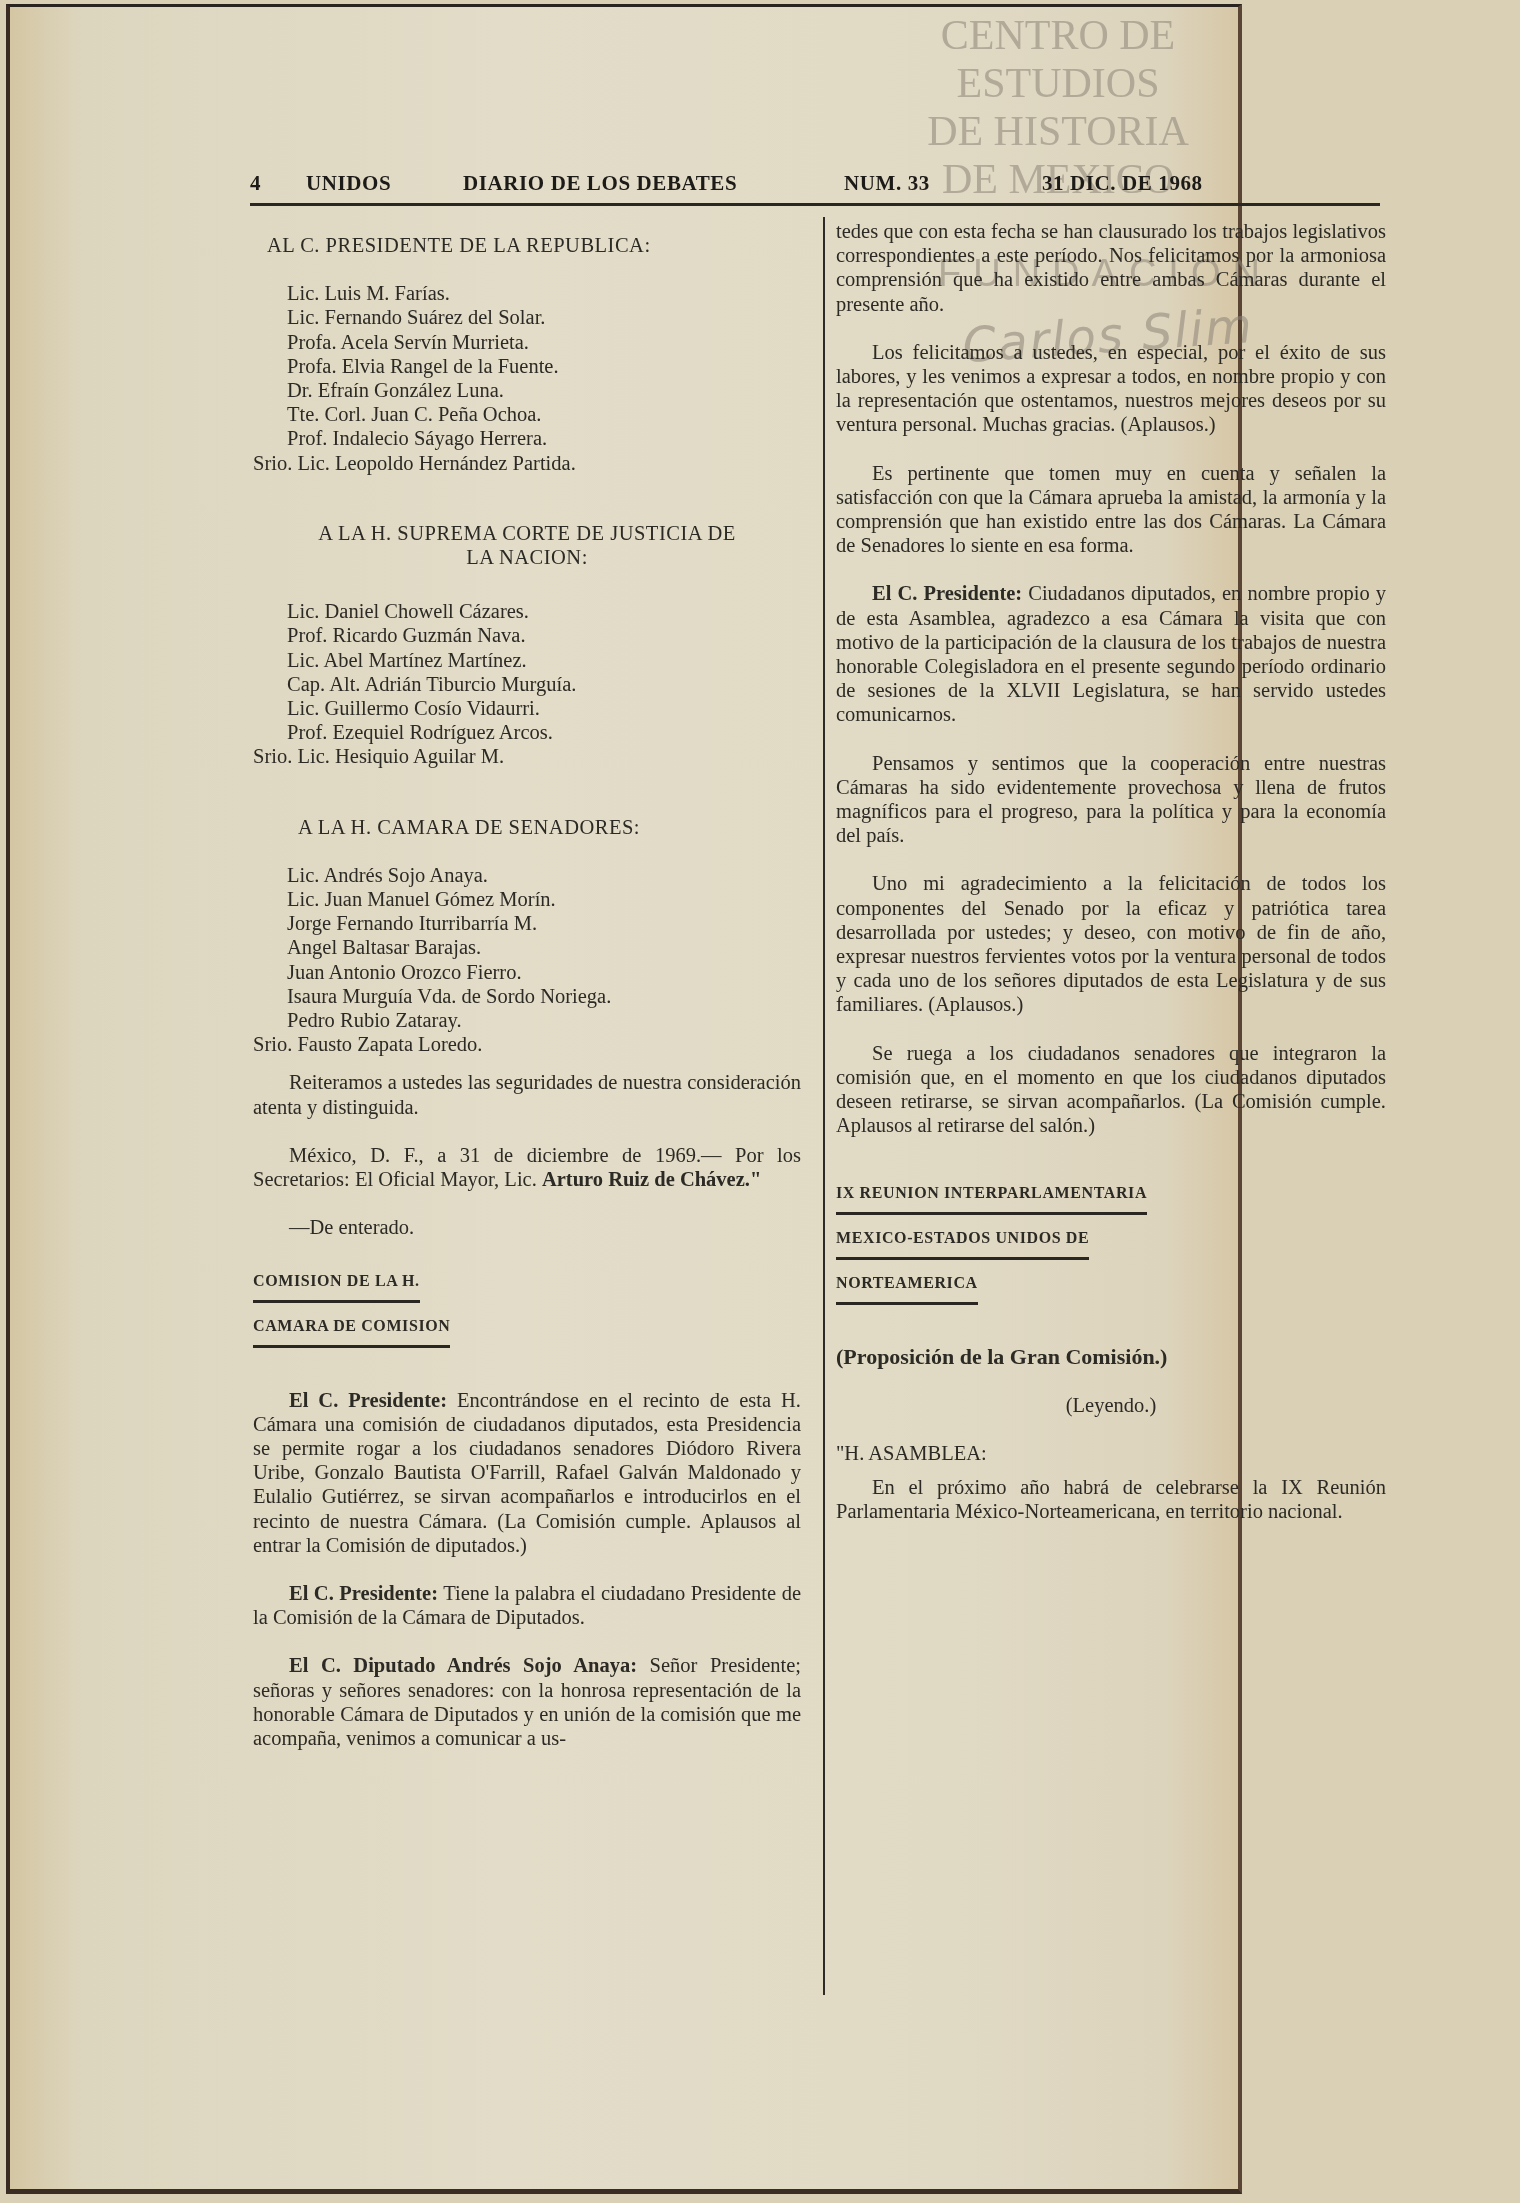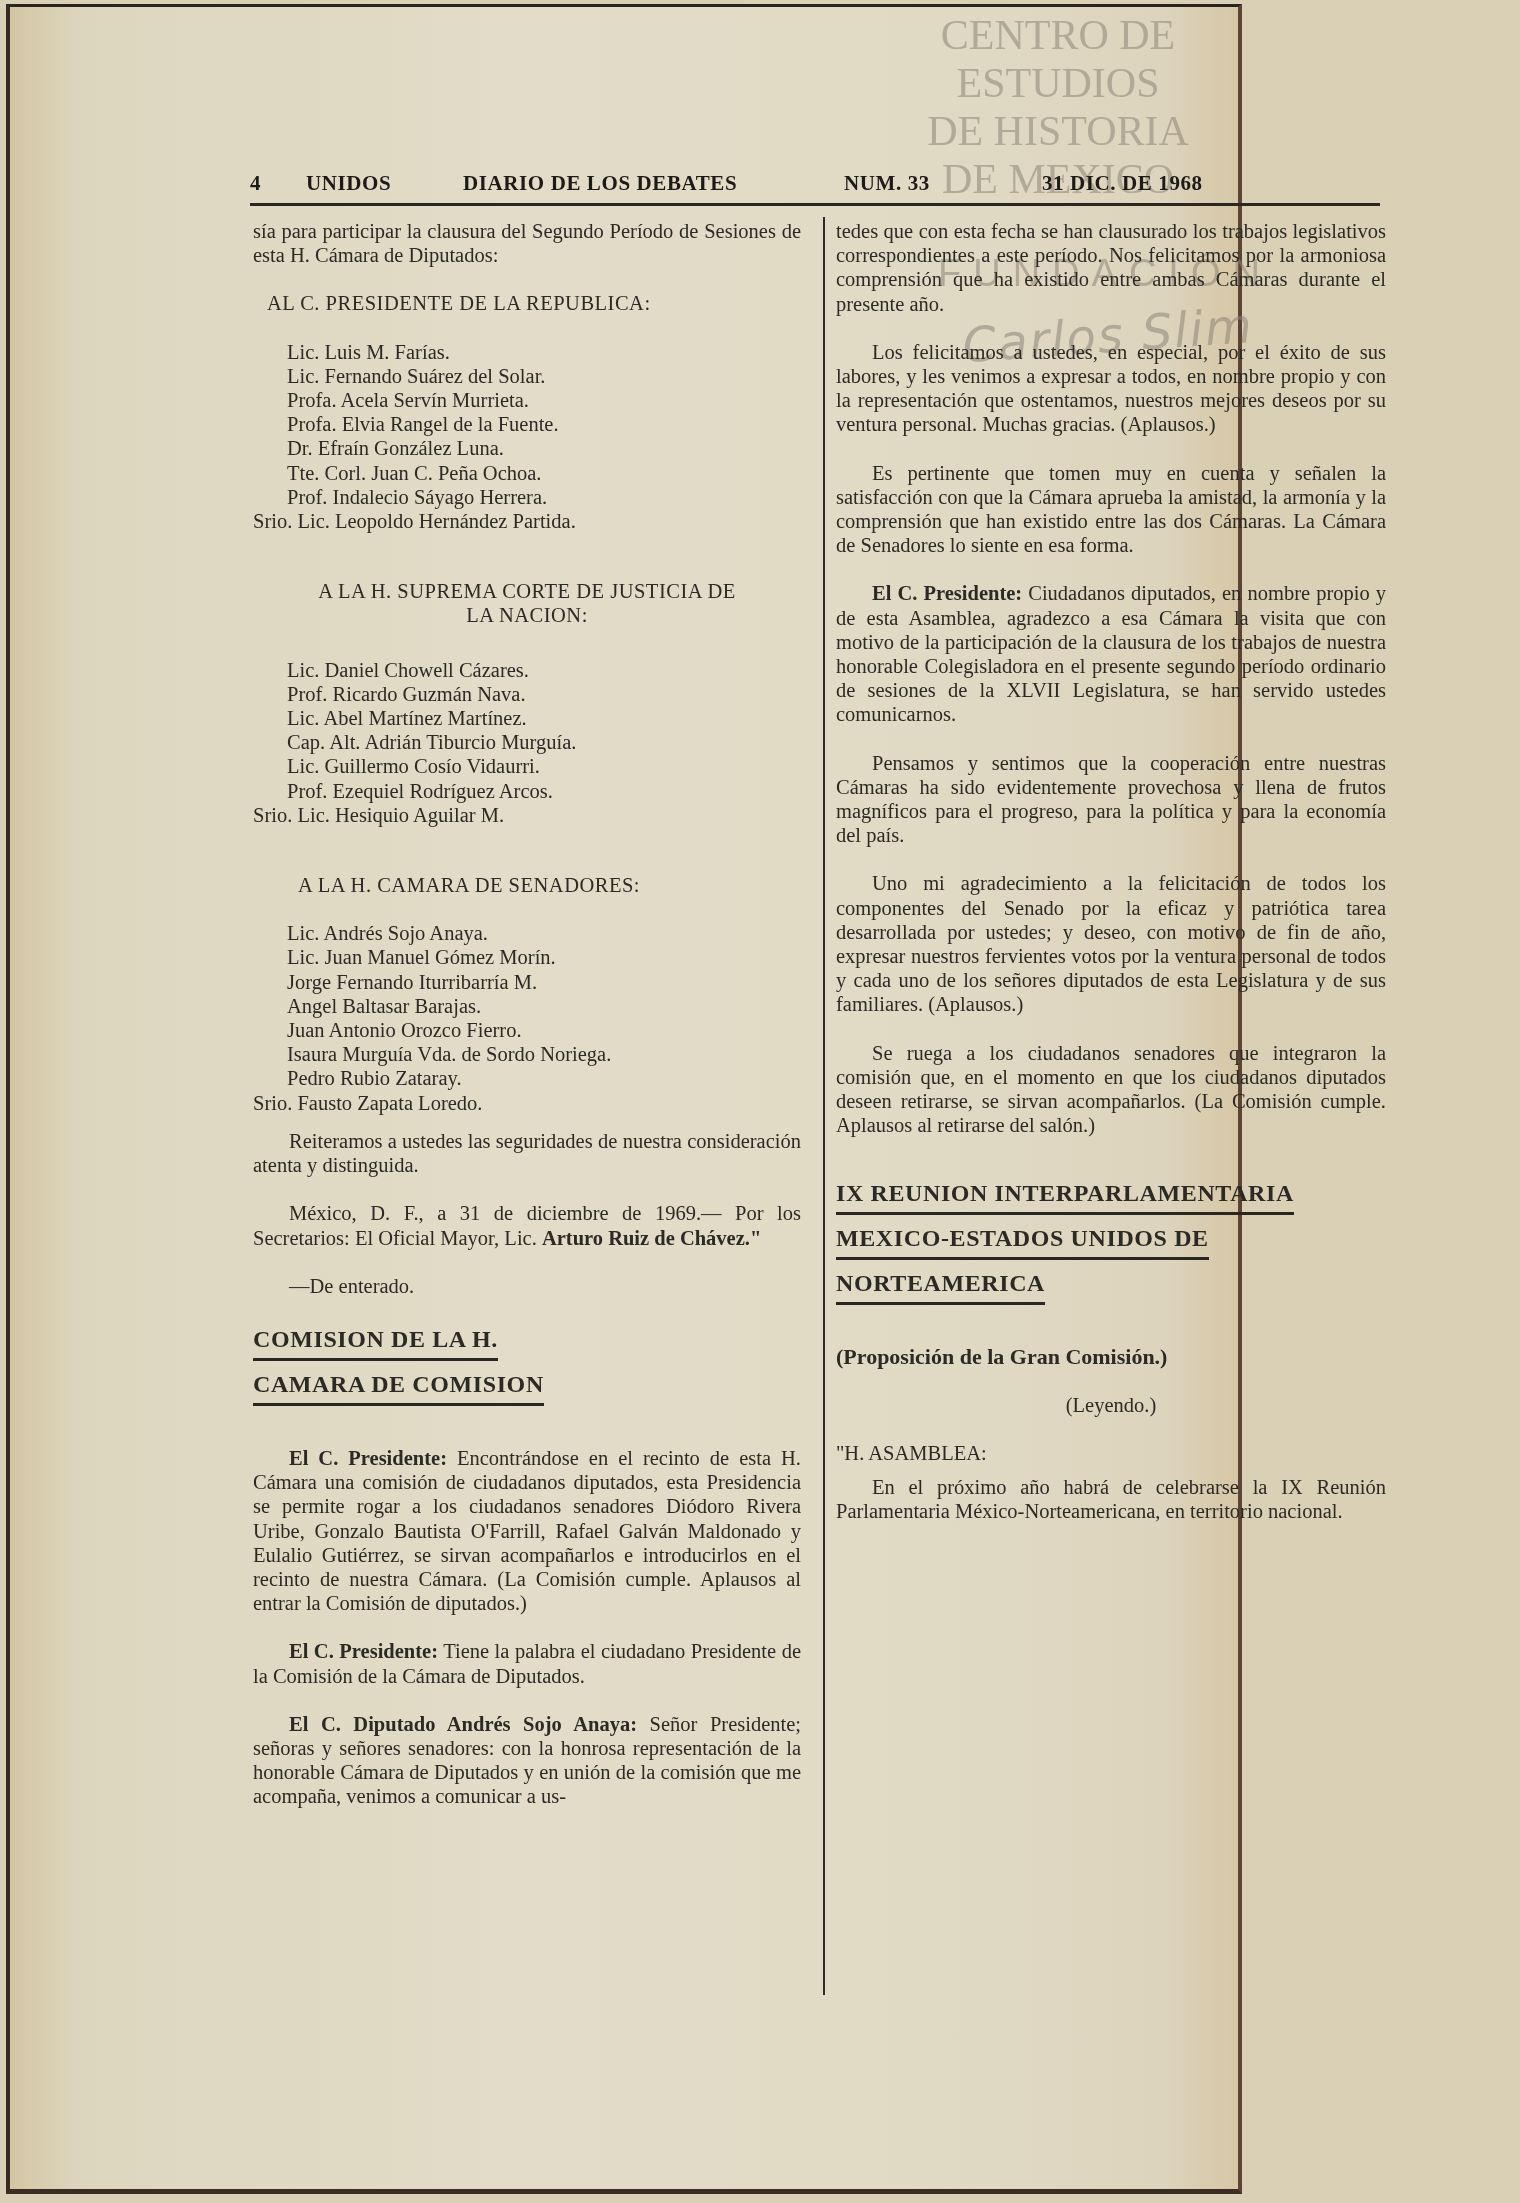--- a/index.html
+++ b/index.html
@@ -51,21 +51,21 @@
   .p { margin: 0 0 24px 0; text-indent: 36px; }
   .p.noindent { text-indent: 0; }
   .tight { margin-bottom: 0; }
   .heading-center { text-align: center; text-indent: 0; margin: 0; letter-spacing: 0.5px; }
   .h-caps { text-align: left; text-indent: 14px; letter-spacing: 0.5px; margin: 14px 0 24px 0; }
   .names { margin: 24px 0 0 0; }
   .names div { text-indent: 0; padding-left: 34px; }
   .names div.srio { padding-left: 0; }
   .b { font-weight: bold; }
   .section-head {
-    font-weight: bold; font-size: 24px; letter-spacing: 0.6px; line-height: 34px;
+    font-weight: bold; font-size: 16px; letter-spacing: 0.6px; line-height: 34px;
     margin: 0;
   }
   .section-head span {
     display: inline-block; border-bottom: 3px solid #2a2622; padding-bottom: 2px; margin-bottom: 6px;
   }
   .sub-bold { font-weight: bold; font-size: 22px; text-indent: 0; }
   .center { text-align: center; text-indent: 0; }
   .gap-s { height: 14px; }
   .gap-m { height: 34px; }
   .gap-l { height: 46px; }
@@ -89,21 +89,20 @@
     <span style="left:56px">UNIDOS</span>
     <span style="left:213px">DIARIO DE LOS DEBATES</span>
     <span style="left:594px">NUM. 33</span>
     <span style="left:792px">31 DIC. DE 1968</span>
   </div>
   <div class="header-rule"></div>
 
   <div class="col-divider"></div>
 
   <div class="col col-left">
-    <p class="p noindent">sía para participar la clausura del Segundo Período de Sesiones de esta H. Cámara de Diputados:</p>
 
     <p class="p h-caps">AL C. PRESIDENTE DE LA REPUBLICA:</p>
     <div class="names">
       <div>Lic. Luis M. Farías.</div>
       <div>Lic. Fernando Suárez del Solar.</div>
       <div>Profa. Acela Servín Murrieta.</div>
       <div>Profa. Elvia Rangel de la Fuente.</div>
       <div>Dr. Efraín González Luna.</div>
       <div>Tte. Corl. Juan C. Peña Ochoa.</div>
       <div>Prof. Indalecio Sáyago Herrera.</div>

